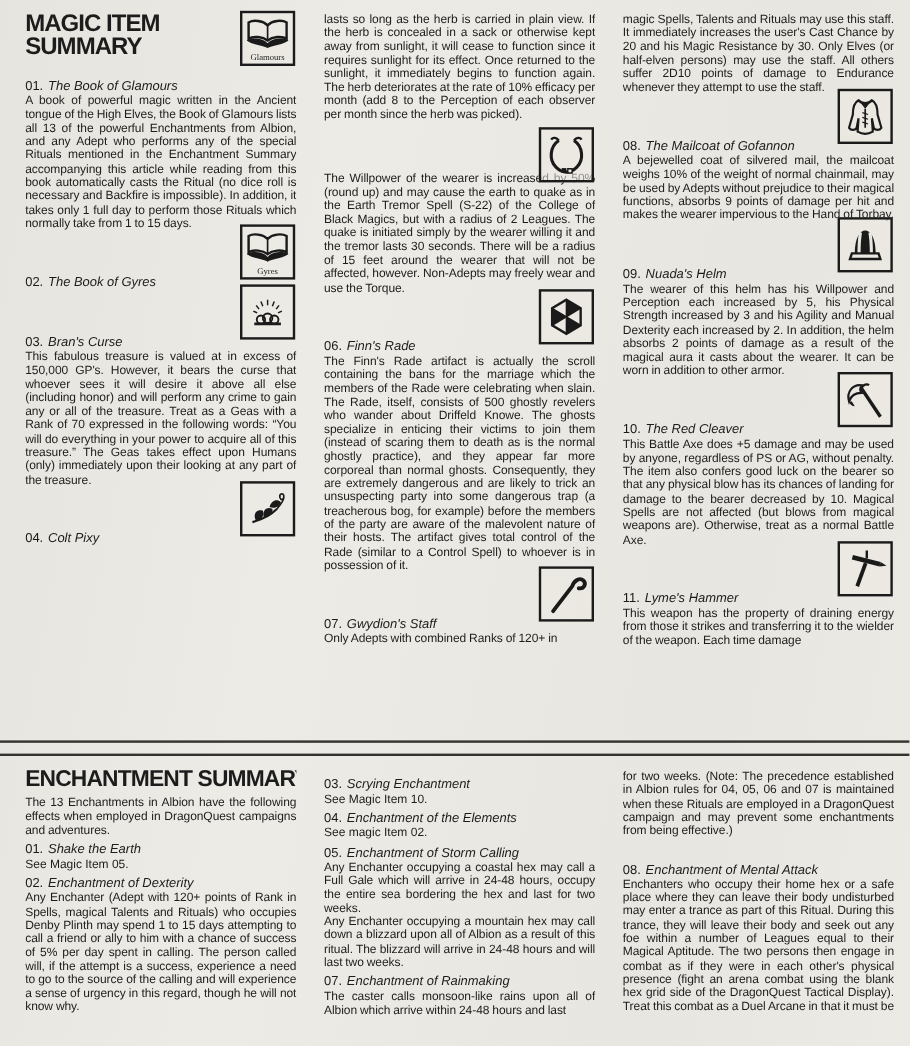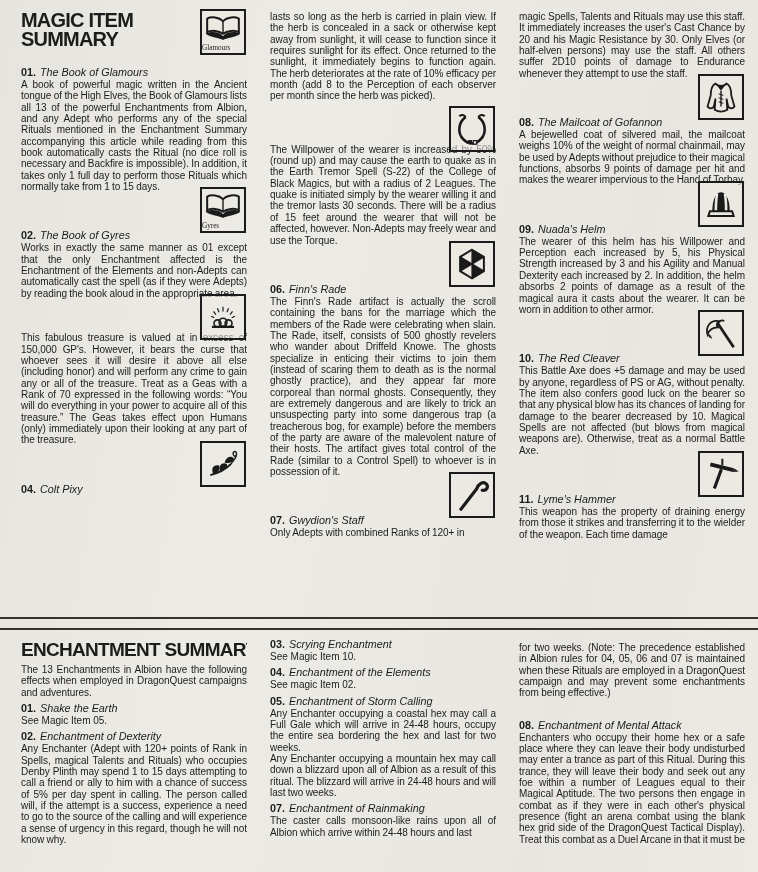--- a/index.html
+++ b/index.html
@@ -6,28 +6,28 @@
   html,body{margin:0;padding:0;}
   body{width:758px;height:872px;font-family:"Liberation Sans",sans-serif;color:#1c1c1c;background:#e9e7e1;}
   .page{width:758px;height:872px;overflow:hidden;position:relative;
         background:linear-gradient(100deg,#e6e4de 0%,#ecebe5 35%,#e8e6e0 75%,#eceae4 100%);}
   .cols{display:flex;}
   .top{padding:8px 13px 0 21px;height:612px;gap:23px;overflow:hidden;}
   .bottom{padding:4px 13px 0 21px;height:234px;gap:23px;overflow:hidden;}
   .bcol{flex:0 0 226px;width:226px;overflow:hidden;}
   p.body{margin:0;font-size:10px;line-height:11.35px;text-align:justify;letter-spacing:-0.05px;word-spacing:-0.3px;}
   .ih{margin:4px 0 1px;font-size:10.8px;line-height:12px;font-weight:400;}
-  .ih .num{font-weight:700;text-align:center;}
+  .ih .num{font-weight:400;text-align:center;}
   .ih .iname{font-style:italic;margin-left:4px;}
   .seeline{margin:0;font-size:10px;line-height:11.35px;}
   .band{display:flex;justify-content:flex-end;height:46px;margin:-5px 1px -8px 0;position:relative;z-index:1;}
   .icon-box{width:46px;height:46px;border:2.4px solid #1b1b1b;position:relative;display:flex;align-items:center;justify-content:center;background:rgba(236,234,228,0.55);}
   .icon-box svg{width:38px;height:38px;display:block;}
   .icon-box.has-cap svg{margin-bottom:7px;}
-  .icon-box .cap{position:absolute;bottom:1px;left:0;right:0;font-size:7.2px;line-height:7.5px;font-family:"Liberation Serif",serif;color:#1c1c1c;}
+  .icon-box .cap{position:absolute;bottom:1px;left:0;right:0;text-align:center;font-size:7.2px;line-height:7.5px;font-family:"Liberation Serif",serif;color:#1c1c1c;}
   .sec-title{font-size:20px;line-height:19px;font-weight:700;letter-spacing:-0.8px;margin:0;}
   .title-row{position:relative;height:54px;margin-bottom:2px;}
   .title-row .sec-title{width:160px;padding-top:3px;}
   .title-row .icon-box{position:absolute;top:1px;right:1px;}
   .e-title{font-size:19px;font-weight:700;letter-spacing:-0.7px;margin:1px 0 3px;white-space:nowrap;}
   .rules{height:22px;position:relative;}
   .rule{position:absolute;left:0;right:0;height:2px;background:#35332e;}
   .rule.r1{top:5px;} .rule.r2{top:16px;}
   .intro{margin:0 0 2px;font-size:10px;line-height:11.35px;text-align:justify;letter-spacing:-0.05px;word-spacing:-0.3px;}
   svg *{vector-effect:non-scaling-stroke;}
@@ -58,21 +58,20 @@
         <div class="icon-box has-cap">
           <svg viewBox="0 0 48 44">
             <path d="M24 12 C19 7 9 6 4 9 L4 26 C9 23 19 24 24 28 C29 24 39 23 44 26 L44 9 C39 6 29 7 24 12 Z" fill="none" stroke="#1a1a1a" stroke-width="2"></path>
             <line x1="24" y1="12" x2="24" y2="28" stroke="#1a1a1a" stroke-width="1.4"></line>
             <path d="M2 28 C9 24 20 26 24 31 C28 26 39 24 46 28 C40 33 28 33 24 36 C20 33 8 33 2 28 Z" fill="#1a1a1a"></path>
           </svg>
           <span class="cap">Gyres</span>
         </div>
       </div>
       <h3 class="ih"><span class="num">02.</span><span class="iname">The Book of Gyres</span></h3>
-      <p class="body">Works in exactly the same manner as 01 except that the only Enchantment affected is the Enchantment of the Elements and non-Adepts can automatically cast the spell (as if they were Adepts) by reading the book aloud in the appropriate area.</p>
 
       <div class="band">
         <div class="icon-box">
           <svg viewBox="0 0 48 48">
             <g stroke="#1a1a1a" stroke-width="1.2">
               <line x1="13" y1="25" x2="9" y2="23"></line>
                 <line x1="15" y1="21" x2="12" y2="17"></line>
               <line x1="19" y1="18" x2="17" y2="13"></line>
                 <line x1="24" y1="17" x2="24" y2="11"></line>
               <line x1="29" y1="18" x2="31" y2="13"></line>
@@ -81,20 +80,21 @@
             </g>
             <g fill="none" stroke="#1a1a1a" stroke-width="1.6">
               <circle cx="17" cy="32" r="4.4"></circle>
                 <circle cx="24" cy="30.5" r="5"></circle>
                 <circle cx="31" cy="32" r="4.4"></circle>
             </g>
             <path d="M10 36.5 L38 36.5" stroke="#1a1a1a" stroke-width="2.2"></path>
           </svg>
         </div>
       </div>
+      <h3 class="ih"><span class="num">03.</span><span class="iname">Bran's Curse</span></h3>
       <p class="body">This fabulous treasure is valued at in excess of 150,000 GP's. However, it bears the curse that whoever sees it will desire it above all else (including honor) and will perform any crime to gain any or all of the treasure. Treat as a Geas with a Rank of 70 expressed in the following words: “You will do everything in your power to acquire all of this treasure.” The Geas takes effect upon Humans (only) immediately upon their looking at any part of the treasure.</p>
 
       <div class="band">
         <div class="icon-box">
           <svg viewBox="0 0 48 48">
             <path d="M8 38 C16 36 26 32 34 24" fill="none" stroke="#1a1a1a" stroke-width="1.8"></path>
             <path d="M34 24 C38 18 42 16 41 10 C40 7 36 8 37 12 C38 15 40 15 41 12" fill="none" stroke="#1a1a1a" stroke-width="1.4"></path>
             <path d="M12 37 C8 30 12 24 19 26 C21 31 17 37 12 37 Z" fill="#1a1a1a"></path>
             <path d="M20 33 C18 26 23 21 29 24 C30 29 26 33 20 33 Z" fill="#1a1a1a"></path>
             <path d="M26 22 C28 15 34 13 38 17 C37 22 31 24 26 22 Z" fill="#1a1a1a"></path>
@@ -222,21 +222,21 @@
     <div class="bcol">
       <h1 class="e-title">ENCHANTMENT SUMMARY</h1>
       <p class="intro">The 13 Enchantments in Albion have the following effects when employed in DragonQuest campaigns and adventures.</p>
       <h3 class="ih"><span class="num">01.</span><span class="iname">Shake the Earth</span></h3>
       <p class="seeline">See Magic Item 05.</p>
       <h3 class="ih"><span class="num">02.</span><span class="iname">Enchantment of Dexterity</span></h3>
       <p class="body">Any Enchanter (Adept with 120+ points of Rank in Spells, magical Talents and Rituals) who occupies Denby Plinth may spend 1 to 15 days attempting to call a friend or ally to him with a chance of success of 5% per day spent in calling. The person called will, if the attempt is a success, experience a need to go to the source of the calling and will experience a sense of urgency in this regard, though he will not know why.</p>
     </div>
 
     <div class="bcol">
-      <h3 class="ih" style="margin-top:0;"><span class="num">03.</span><span class="iname">Scrying Enchantment</span></h3>
+      <h3 class="ih" style="margin-top:10px;"><span class="num">03.</span><span class="iname">Scrying Enchantment</span></h3>
       <p class="seeline">See Magic Item 10.</p>
       <h3 class="ih"><span class="num">04.</span><span class="iname">Enchantment of the Elements</span></h3>
       <p class="seeline">See magic Item 02.</p>
       <h3 class="ih"><span class="num">05.</span><span class="iname">Enchantment of Storm Calling</span></h3>
       <p class="body">Any Enchanter occupying a coastal hex may call a Full Gale which will arrive in 24-48 hours, occupy the entire sea bordering the hex and last for two weeks.</p>
       <p class="body">Any Enchanter occupying a mountain hex may call down a blizzard upon all of Albion as a result of this ritual. The blizzard will arrive in 24-48 hours and will last two weeks.</p>
       <h3 class="ih"><span class="num">07.</span><span class="iname">Enchantment of Rainmaking</span></h3>
       <p class="body">The caster calls monsoon-like rains upon all of Albion which arrive within 24-48 hours and last</p>
     </div>
 

